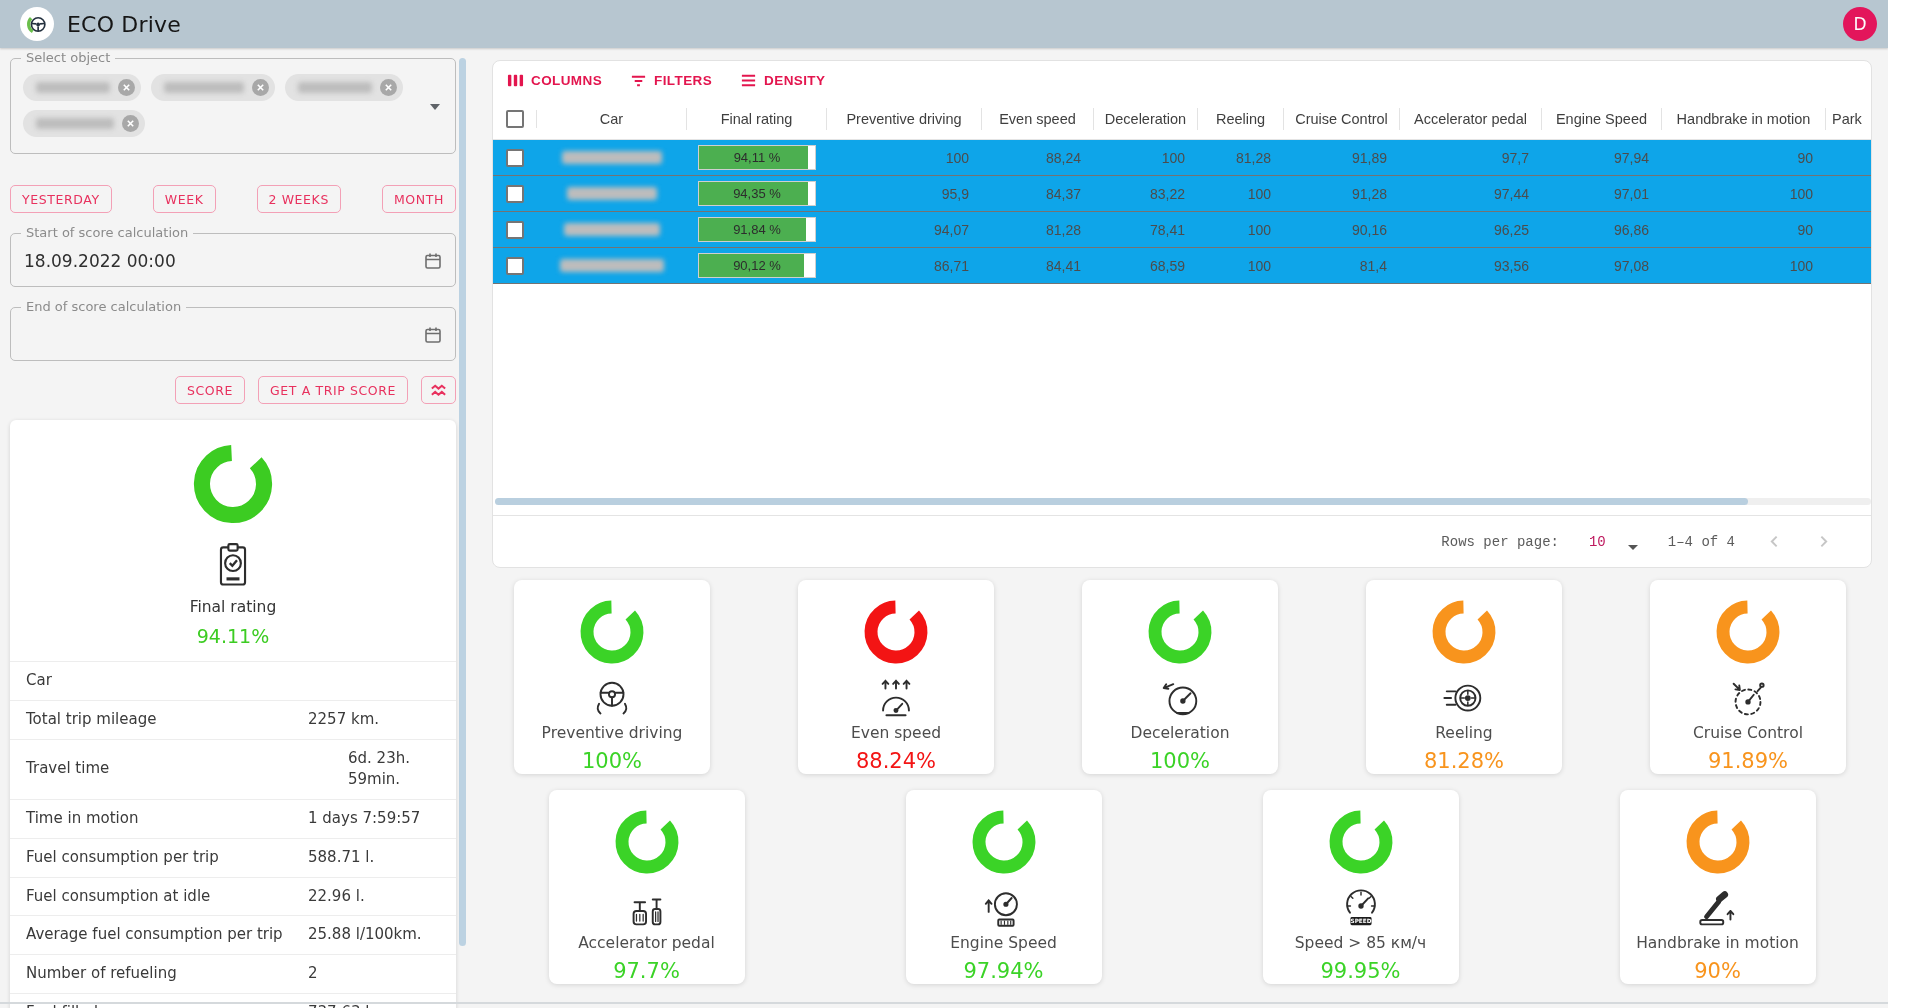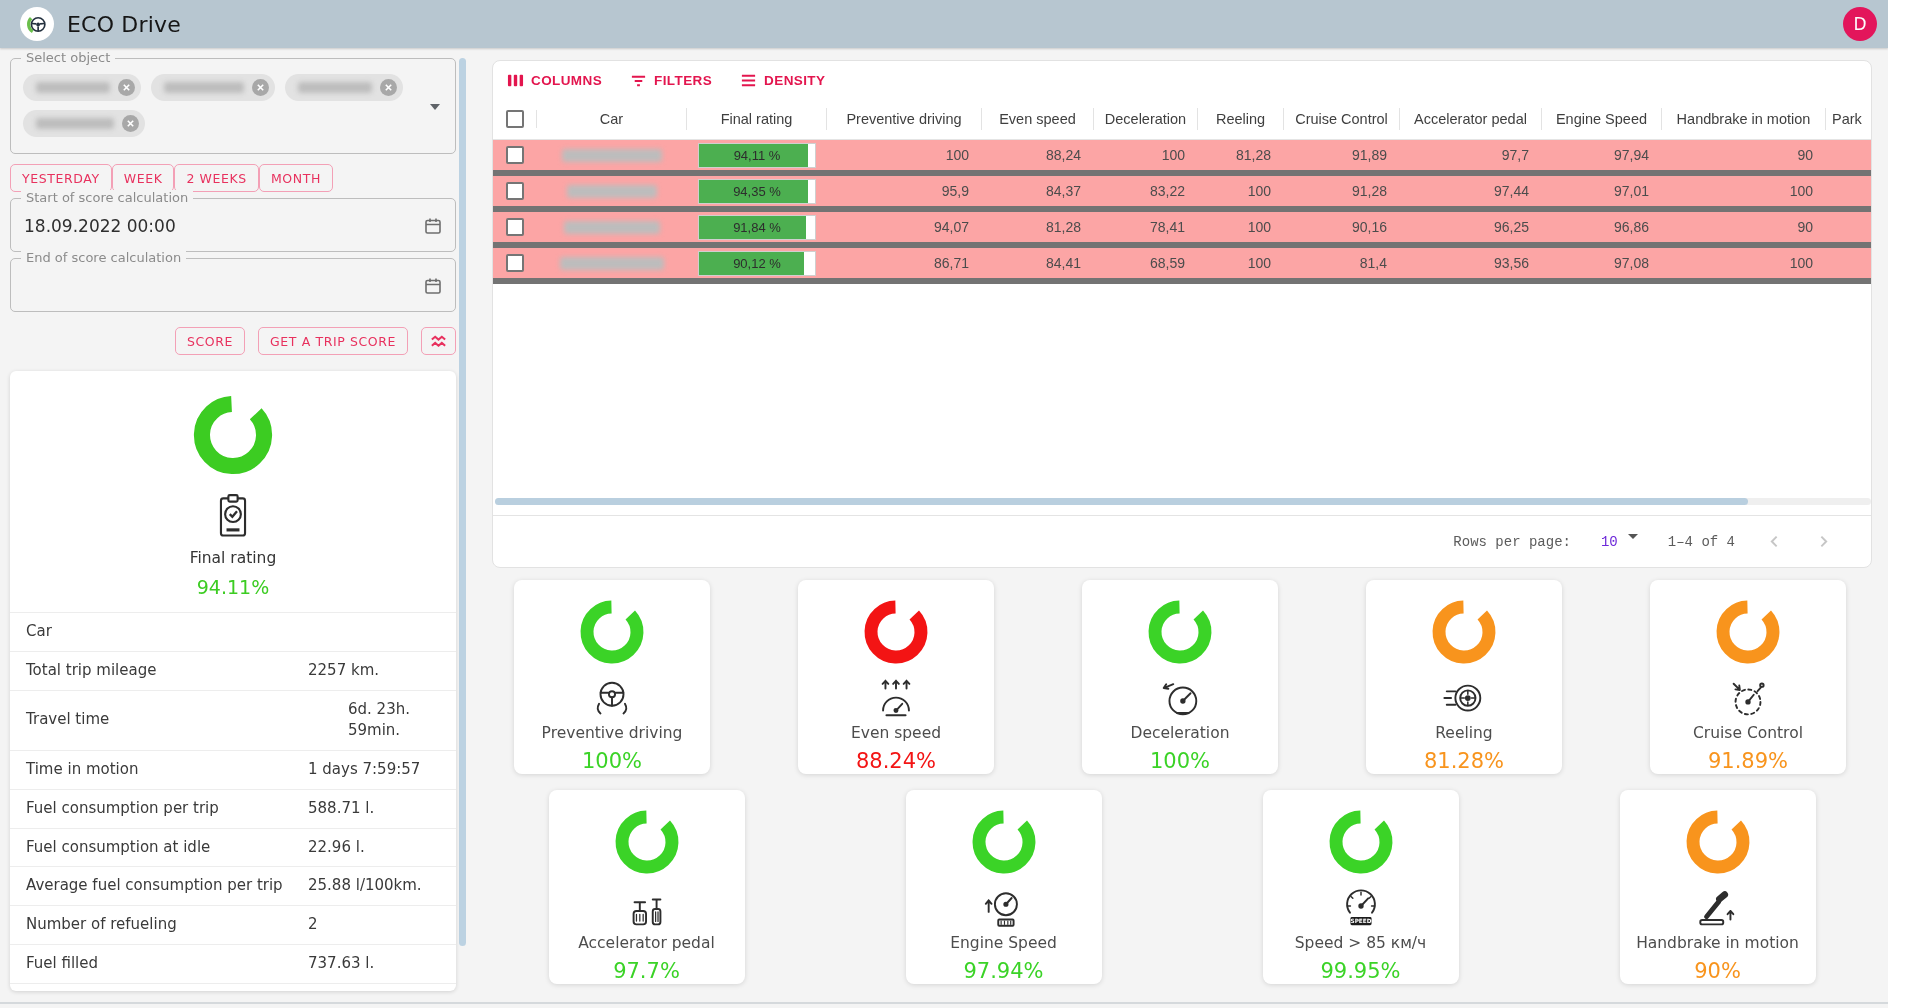--- a/index.html
+++ b/index.html
@@ -22,23 +22,23 @@
   .flabel{position:absolute;top:-9px;left:10px;background:#f4f4f4;padding:0 5px;font-size:13px;color:#8b8b8b;white-space:nowrap}
   .select-box{height:96px;padding:15px 46px 10px 12px;cursor:pointer}
   .chips{display:flex;flex-wrap:wrap;gap:9px 10px}
   .chip{height:27px;background:#e2e2e2;border-radius:14px;display:flex;align-items:center;gap:8px;padding:0 6px 0 13px;cursor:pointer}
   .blob{background:#bdbdbd;border-radius:3px;filter:blur(2.5px)}
   .chip .blob{width:74px;height:11px}
   .chip:nth-child(2) .blob{width:80px}
   .chip:nth-child(4) .blob{width:78px}
   .chip-x{width:17px;height:17px;border-radius:50%;background:#a8a8a8;display:flex;align-items:center;justify-content:center;cursor:pointer}
   .caret{position:absolute;right:15px;top:45px;width:0;height:0;border-left:5.5px solid transparent;border-right:5.5px solid transparent;border-top:6px solid #5f6368}
-  .range-row{display:flex;margin-top:10px}
+  .range-row{display:flex;justify-content:space-between;margin-top:31px}
   .btn{background:transparent;border:1px solid #f3a0b6;color:#e8315e;border-radius:5px;height:28px;padding:0 11px;font-size:12.5px;letter-spacing:.6px;font-weight:500;display:inline-flex;align-items:center;gap:6px;cursor:pointer;font-family:inherit}
-  .date-field{height:54px;margin-top:6px;cursor:pointer}
+  .date-field{height:54px;margin-top:20px;cursor:pointer}
   .fvalue{font-size:17px;color:#2f2f2f;padding:17px 0 0 13px}
   .cal{position:absolute;right:12px;top:17px}
   .action-row{display:flex;justify-content:flex-end;gap:13px;margin-top:15px}
   .icon-btn{padding:0 7px}
   .rating-card{margin-top:16px;background:#fff;border-radius:6px;box-shadow:0 1px 4px rgba(0,0,0,.14);padding-top:16px;height:620px;overflow:hidden}
   .ring circle{fill:none;stroke-width:14;stroke-dasharray:146 24}
   .big-ring{width:92px;height:92px;margin:2px auto 0}
   .big-ring circle{stroke:#3ccc22}
   .fr-icon{margin:10px auto 0}
   .fr-label{text-align:center;font-size:15.5px;color:#353535;margin-top:8px}
@@ -50,31 +50,31 @@
   .car-blob{width:100px;height:13px}
 
   
   .grid-card{position:absolute;left:492px;top:60px;width:1380px;height:508px;background:#fff;border:1px solid #e2e2e2;border-radius:8px;font-family:"Liberation Sans",sans-serif;overflow:hidden}
   .toolbar{display:flex;gap:28px;padding:11px 0 9px 14px;align-items:center}
   .tbtn{display:inline-flex;align-items:center;gap:7px;color:#e3154e;font-size:13.5px;font-weight:700;letter-spacing:.4px;cursor:pointer;background:none;border:none;font-family:inherit}
   .hrow,.drow{display:grid;grid-template-columns:44px 150px 140px 155px 112px 104px 86px 116px 142px 120px 164px 47px;align-items:center}
   .hrow{height:42px;border-bottom:1px solid #e4e4e4;color:#3f3f3f;font-size:14.5px;font-weight:400}
   .hcell{text-align:center;padding:0 6px;white-space:nowrap;overflow:hidden;border-right:1px solid #e3e3e3;line-height:22px;cursor:pointer}
   .hcell.nosep{border-right:none}
-  .drow{height:36px;background:#fca5a5;border-bottom:6px solid #737373;cursor:pointer}
+  .drow{height:36px;background:#0ea5e9;border-bottom:1px solid #737373;cursor:pointer}
   .dcell{text-align:right;padding-right:13px;font-size:14px;color:#4c4c4c}
   .ccell{display:flex;justify-content:center}
   .checkbox{width:18px;height:18px;border:2px solid #757575;border-radius:2px;background:#fff;cursor:pointer}
   .bar{width:118px;height:25px;border:1px solid #cfcfcf;background:#fff;margin:0 auto;position:relative}
   .bar-fill{height:100%;background:#4caf50}
   .bar-label{position:absolute;inset:0;display:flex;align-items:center;justify-content:center;font-size:13px;color:#2d2d2d}
   .hscroll{position:absolute;left:2px;bottom:62px;width:1376px;height:7px;background:#efefef;border-radius:4px}
   .hthumb{width:1253px;height:7px;background:#b9cfdf;border-radius:4px;cursor:pointer}
   .pager{position:absolute;left:0;bottom:0;width:100%;height:52px;border-top:1px solid #e4e4e4;display:flex;align-items:center;justify-content:flex-end;gap:30px;padding-right:38px;font-size:14px;color:#5c5c5c;font-family:Liberation Mono, monospace}
-  .per-page{display:flex;align-items:flex-start;gap:10px;cursor:pointer;color:#6d28d9}
+  .per-page{display:flex;align-items:flex-end;gap:22px;cursor:pointer;color:#be185d}
   .pp-caret{width:0;height:0;border-left:5px solid transparent;border-right:5px solid transparent;border-top:5.5px solid #555}
   .pchev{background:none;border:none;padding:2px;cursor:default}
 
   
   .cards-row{position:absolute;display:flex}
   .row1{left:514px;top:580px;width:1332px;justify-content:space-between}
   .row2{left:492px;top:790px;width:1380px;justify-content:center;gap:161px}
   .mcard{width:196px;height:194px;background:#fff;border-radius:8px;box-shadow:0 1px 5px rgba(0,0,0,.13);display:flex;flex-direction:column;align-items:center;padding-top:15px}
   .mring{width:74px;height:74px}
   .mring circle{stroke:var(--c,#3bd327)}

